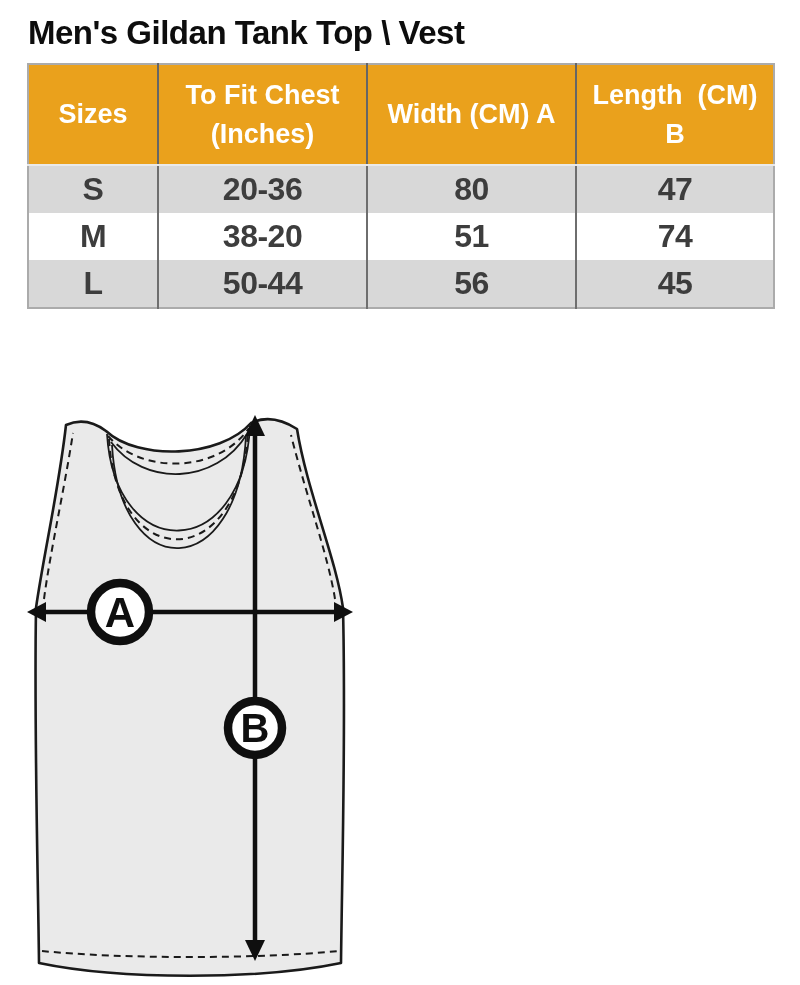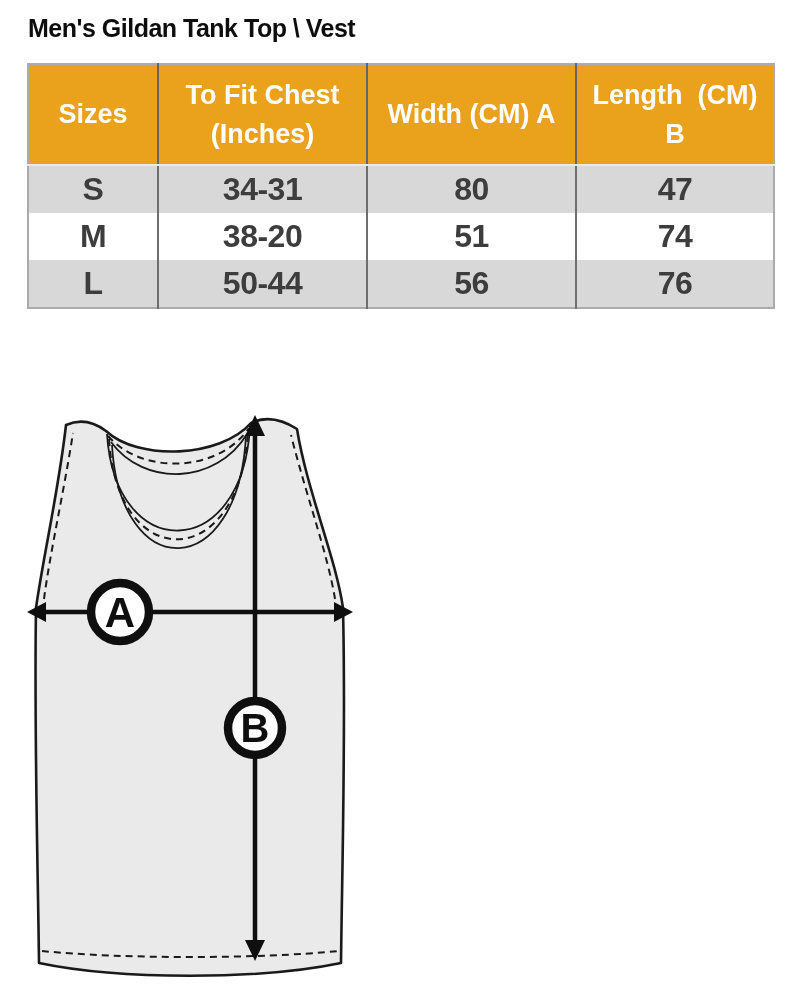--- a/index.html
+++ b/index.html
@@ -5,21 +5,21 @@
   html,body{margin:0;padding:0;}
   body{
     width:800px;height:985px;
     background:#ffffff;
     font-family:"Liberation Sans",sans-serif;
     position:relative;
     overflow:hidden;
   }
   .page-title{
     position:absolute;left:28px;top:14px;margin:0;
-    font-size:25px;font-weight:700;letter-spacing:-0.5px;color:#0d0d0d;
+    font-size:33px;font-weight:700;letter-spacing:-0.5px;color:#0d0d0d;
   }
   table.size-chart{
     position:absolute;left:27px;top:63px;width:746px;
     border-collapse:collapse;table-layout:fixed;
     border:2px solid #ABABAB;
     padding-left:14px;
   }
   col.c1{width:130px;} col.c2{width:209px;} col.c3{width:209px;} col.c4{width:198px;}
   thead th{
     height:99px;background:#EAA11C;color:#ffffff;
@@ -74,35 +74,35 @@
       </th>
       <th>
         <span class="h-line">Length  (CM)</span>
         <span class="h-line">B</span>
       </th>
     </tr>
   </thead>
   <tbody>
     <tr>
       <td>S</td>
-      <td>34-31</td>
+      <td>20-36</td>
       <td>80</td>
       <td>47</td>
     </tr>
     <tr>
       <td>M</td>
       <td>38-20</td>
       <td>51</td>
       <td>74</td>
     </tr>
     <tr>
       <td>L</td>
       <td>50-44</td>
       <td>56</td>
-      <td>76</td>
+      <td>45</td>
     </tr>
   </tbody>
 </table>
 
 <div class="diagram-wrap">
   <svg width="360" height="580" viewBox="0 0 360 580" xmlns="http://www.w3.org/2000/svg">
 
     <path class="outline" d="M 56,22
          Q 76,13 96,28
          C 128,58 210,55 241,20

